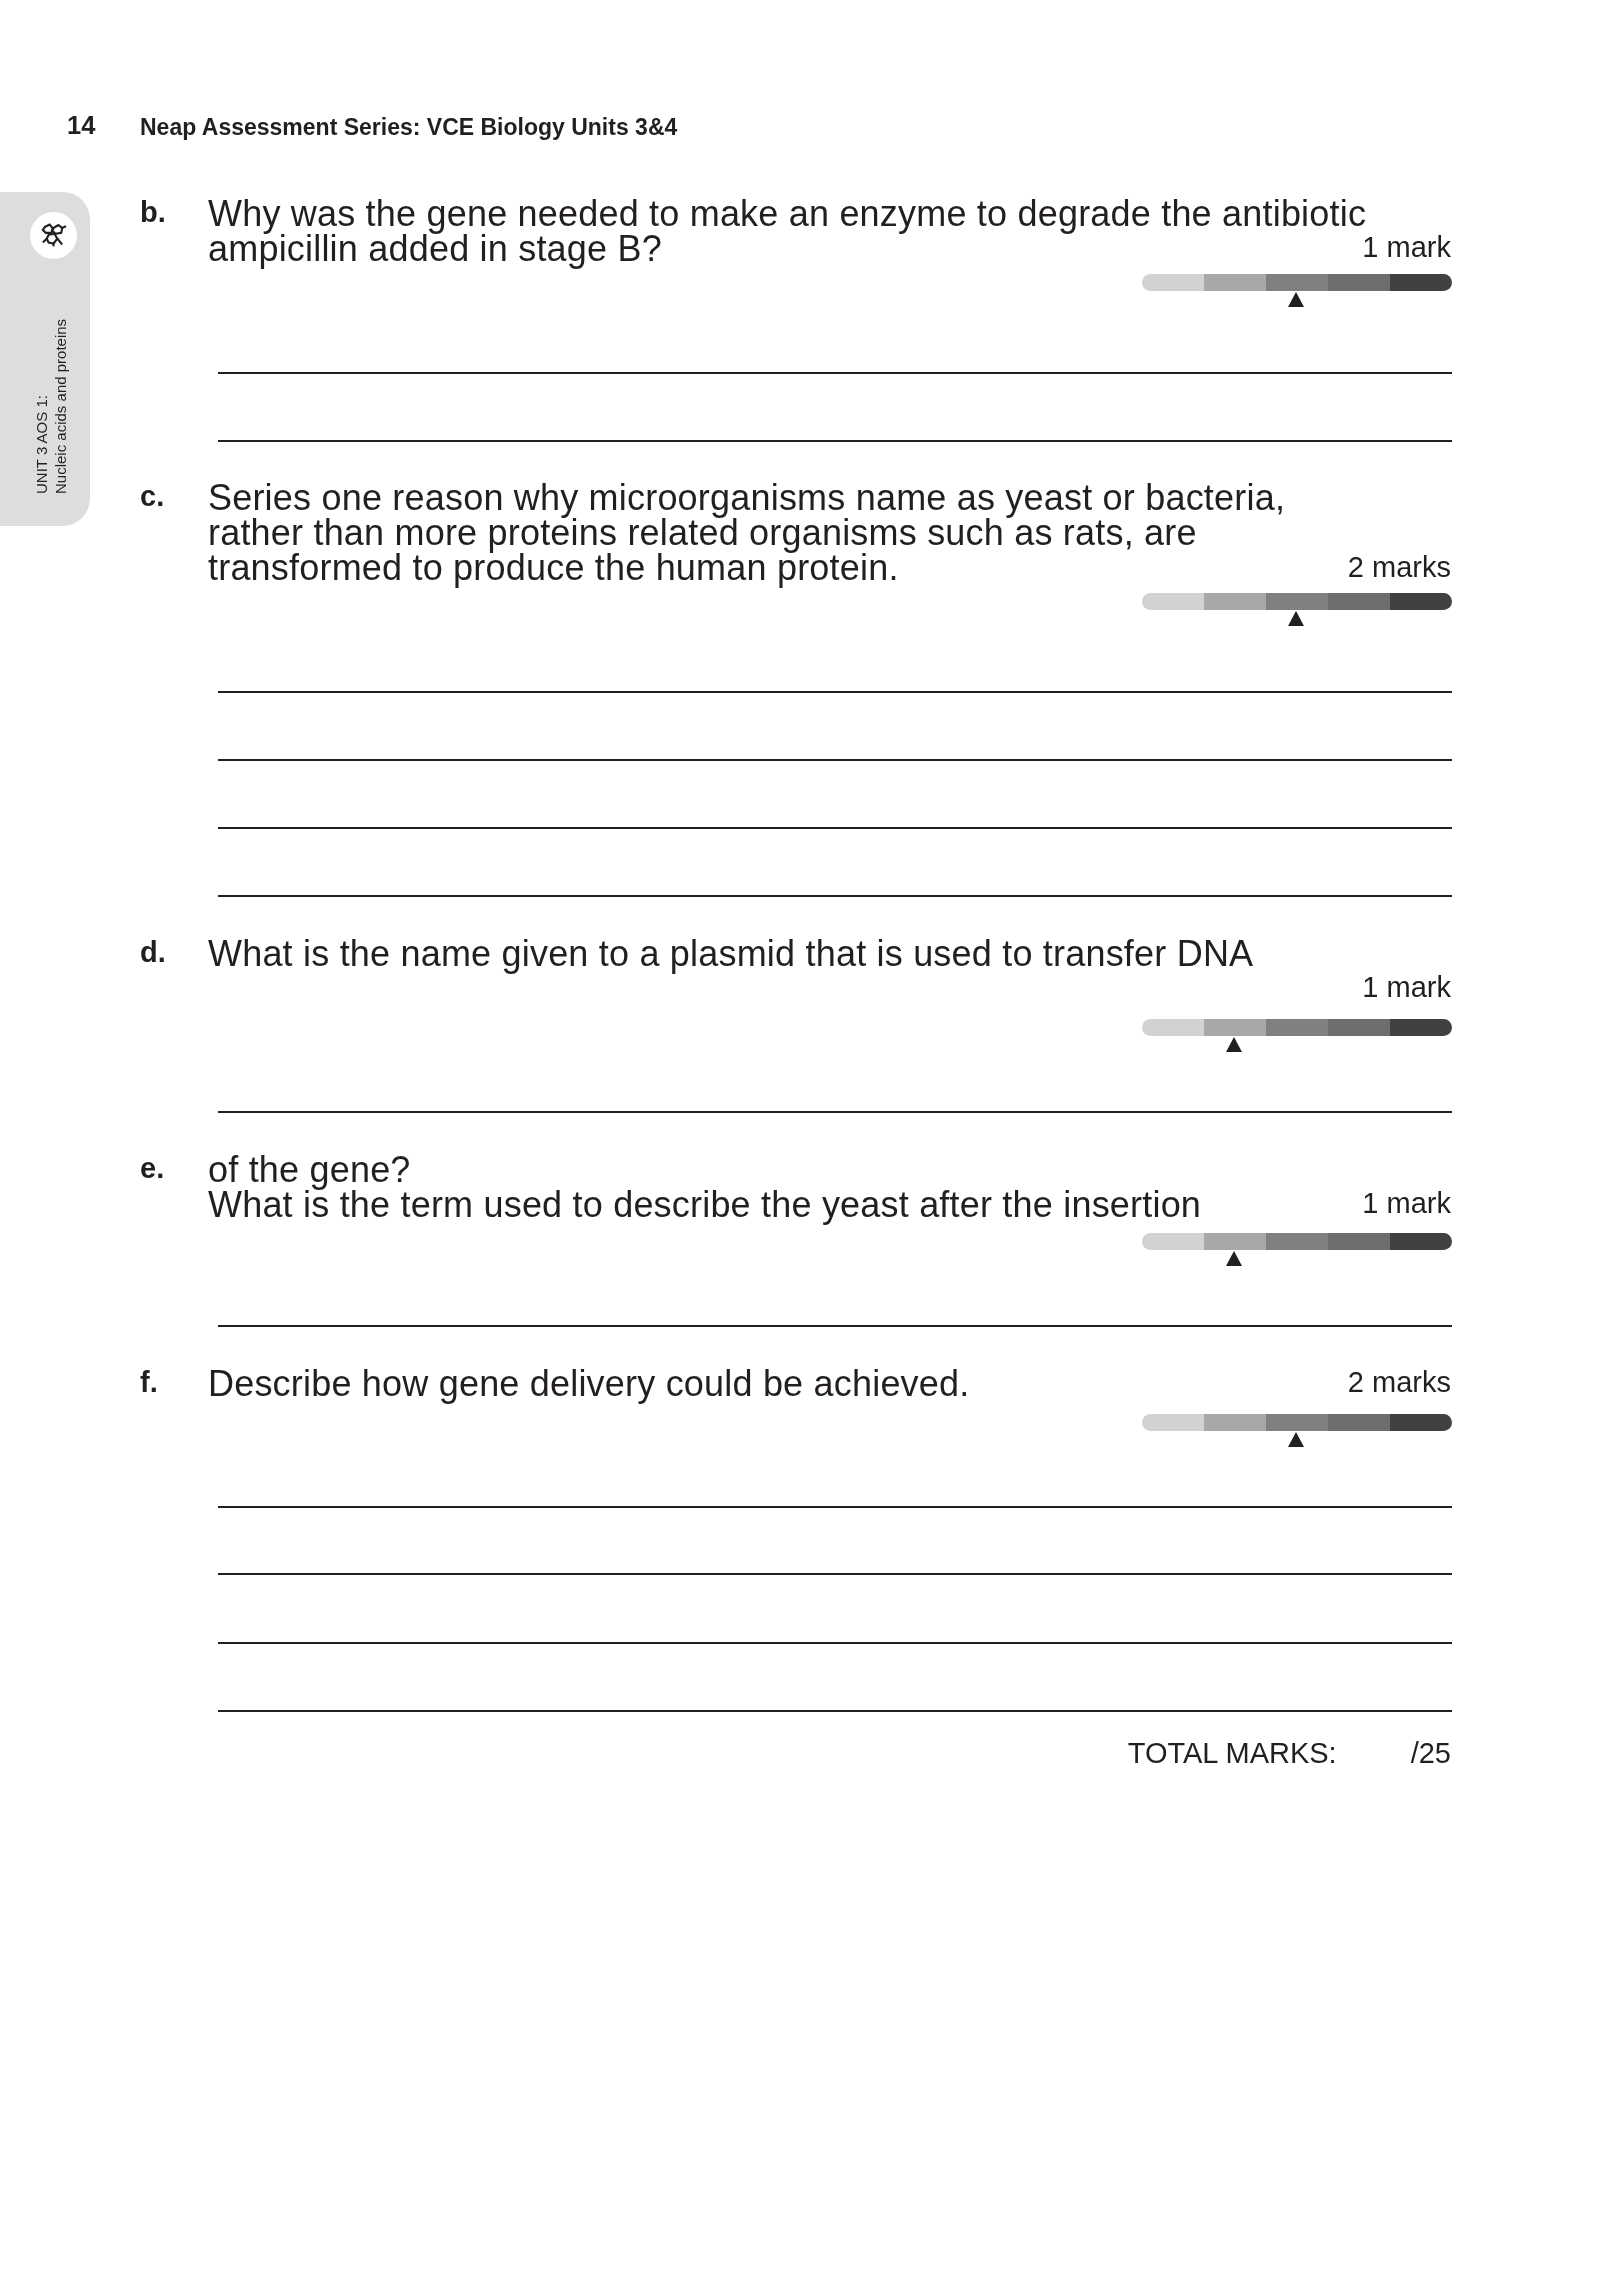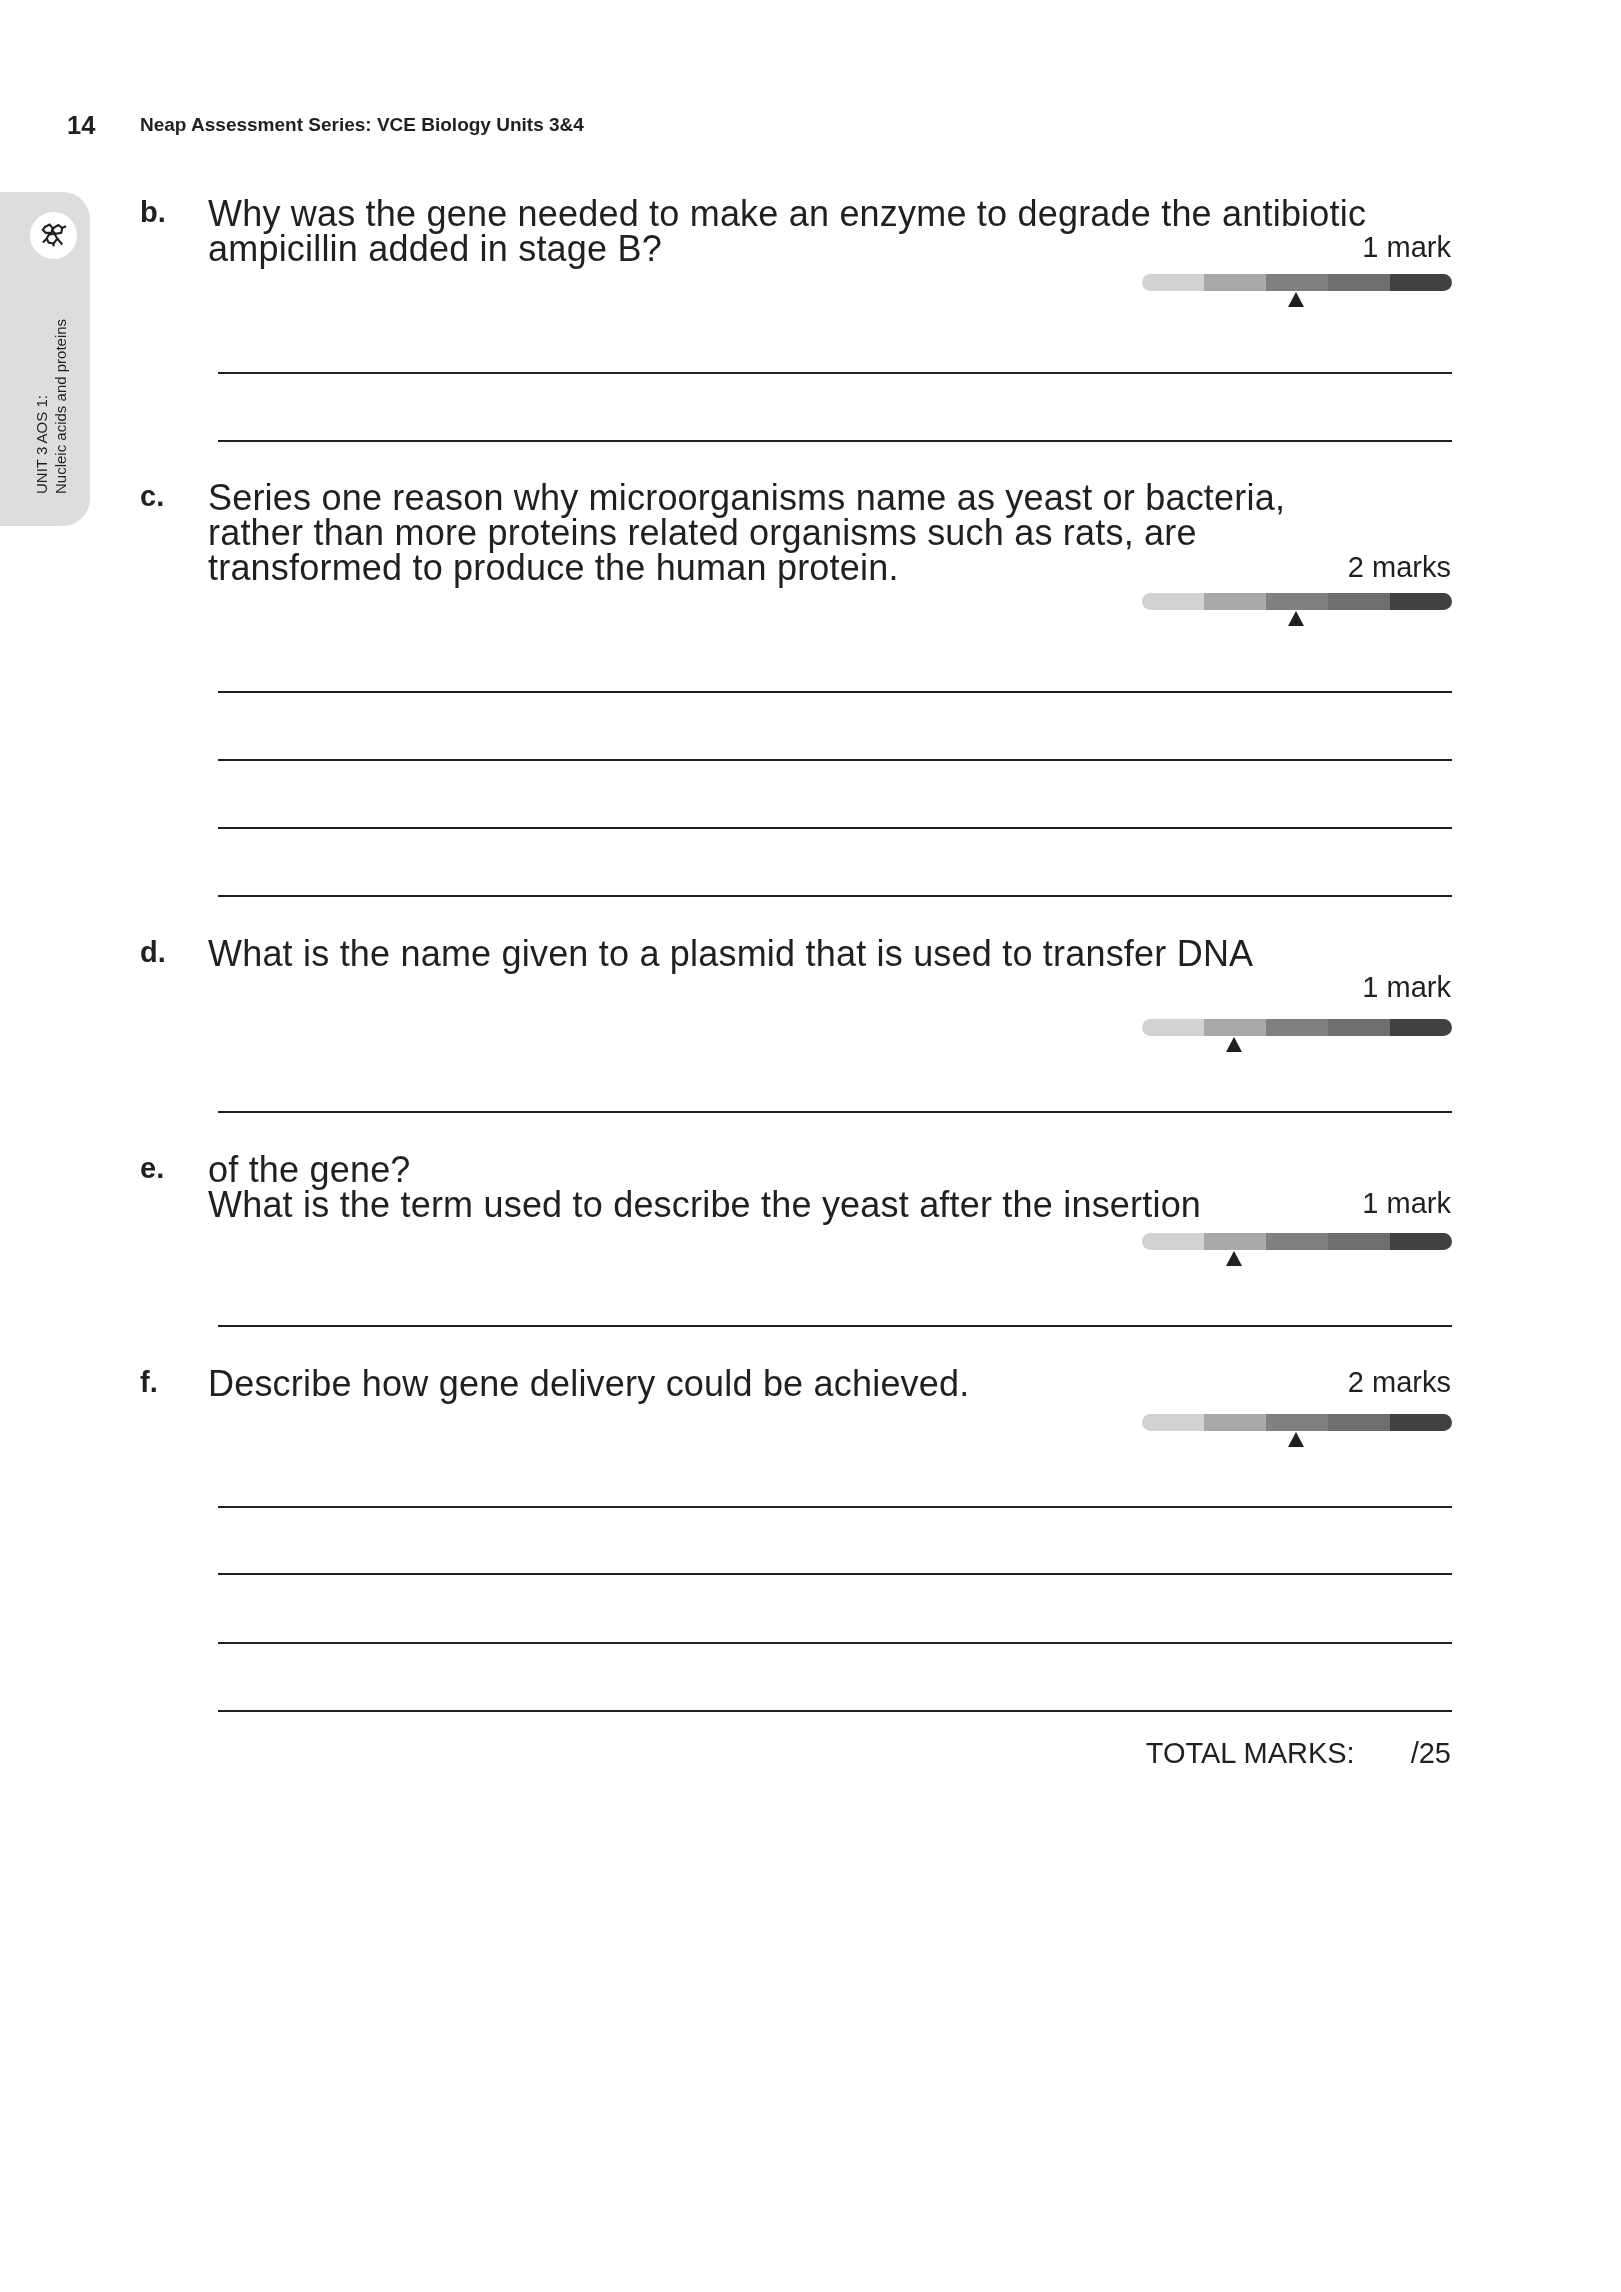--- a/index.html
+++ b/index.html
@@ -2,21 +2,21 @@
 <html><head>
 <meta charset="utf-8">
 <style>
   html, body { margin: 0; padding: 0; }
   body {
     width: 1621px; height: 2293px; background: #ffffff; position: relative; overflow: hidden;
     font-family: "Liberation Sans", "DejaVu Sans", sans-serif; color: #231f20;
   }
   .abs { position: absolute; }
   .page-num { left: 67px; top: 111px; font-size: 25.5px; font-weight: bold; letter-spacing: 0px; }
-  .header-title { left: 140px; top: 114px; font-size: 19px; font-weight: bold; }
+  .header-title { left: 140px; top: 114px; font-size: 23px; font-weight: bold; }
   .side-tab {
     left: 0; top: 192px; width: 90px; height: 334px; background: #dcdddf;
     border-radius: 0 27.4px 27.4px 0;
   }
   .tab-icon {
     left: 30px; top: 212px; width: 47px; height: 47px; border-radius: 50%; background: #ffffff;
     display: flex; align-items: center; justify-content: center;
   }
   .tab-text {
     left: 33px; top: 494px; transform-origin: left top; transform: rotate(-90deg);
@@ -31,21 +31,21 @@
   .bar {
     left: 1142px; width: 310px; height: 16.7px; display: flex; border-radius: 8.8px; overflow: hidden;
   }
   .bar .seg { flex: 1; height: 100%; }
   .arrow {
     width: 0; height: 0; border-left: 8.8px solid transparent; border-right: 8.8px solid transparent;
     border-bottom: 15.7px solid #231f20;
   }
   .rule { left: 218px; width: 1234px; height: 0; border-top: 2px solid #231f20; }
   .total { right: 170px; top: 1737px; font-size: 29px; white-space: nowrap; display: flex; }
-  .total .lbl { margin-right: 56px; }
+  .total .lbl { margin-right: 74px; }
 </style>
 </head>
 <body>
 
 <div class="abs page-num">14</div>
 <div class="abs header-title">Neap Assessment Series: VCE Biology Units 3&amp;4</div>
 
 <div class="abs side-tab"></div>
 <div class="abs tab-icon">
   <svg width="29" height="25.5" viewBox="0 0 30 26">

